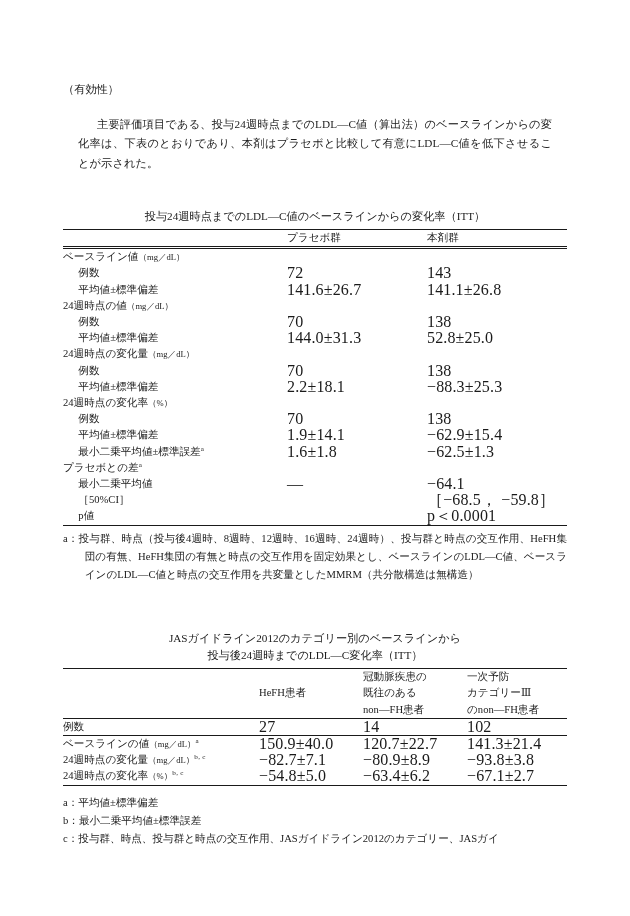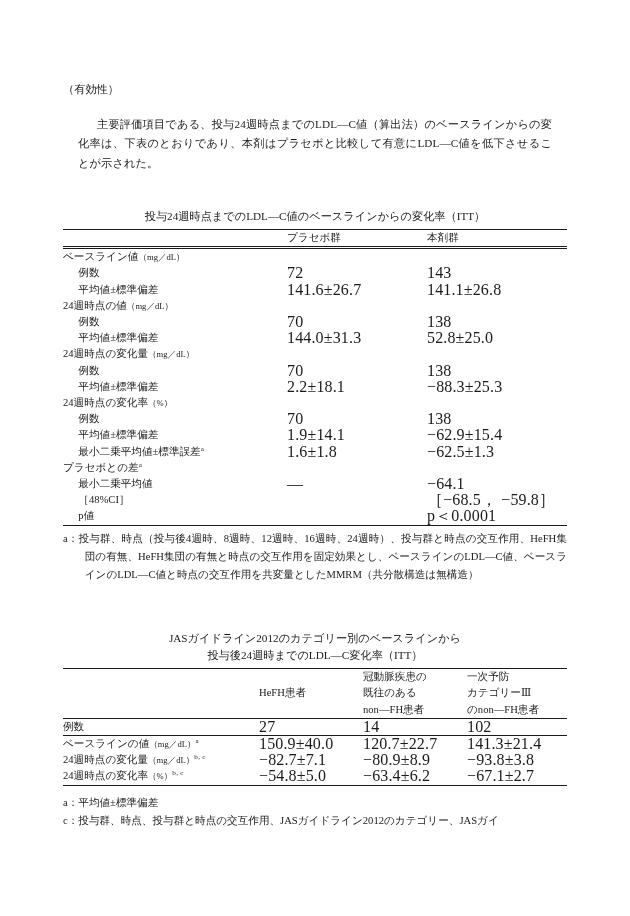--- a/index.html
+++ b/index.html
@@ -216,21 +216,21 @@
             <td class="lbl"><span>プラセボとの差</span><sup class="mark">a</sup></td>
             <td class="num"></td>
             <td class="num"></td>
           </tr>
           <tr>
             <td class="lbl ind1"><span>最小二乗平均値</span></td>
             <td class="num dash">―</td>
             <td class="num">−64.1</td>
           </tr>
           <tr>
-            <td class="lbl ind1"><span>［48%CI］</span></td>
+            <td class="lbl ind1"><span>［50%CI］</span></td>
             <td class="num"></td>
             <td class="num">［−68.5， −59.8］</td>
           </tr>
           <tr class="rule-bottom">
             <td class="lbl ind1"><span>p値</span></td>
             <td class="num"></td>
             <td class="num">p＜0.0001</td>
           </tr>
         </tbody>
       </table>
@@ -301,17 +301,18 @@
             <td class="lbl"><span>24週時点の変化率</span><span class="unit">（%）</span><sup class="mark">b, c</sup></td>
             <td class="num">−54.8±5.0</td>
             <td class="num">−63.4±6.2</td>
             <td class="num">−67.1±2.7</td>
           </tr>
         </tbody>
       </table>
 
       <div class="spacer-8"></div>
       <p class="fn"><span>a：</span><span class="fn-body">平均値±標準偏差</span></p>
+      <p class="fn"><span>b：</span><span class="fn-body">最小二乗平均値±標準誤差</span></p>
       <p class="fn"><span>c：</span><span class="fn-body">投与群、時点、投与群と時点の交互作用、JASガイドライン2012のカテゴリー、JASガイ</span></p>
     </div>
 
   </div>
 </div>
 
 </body></html>

